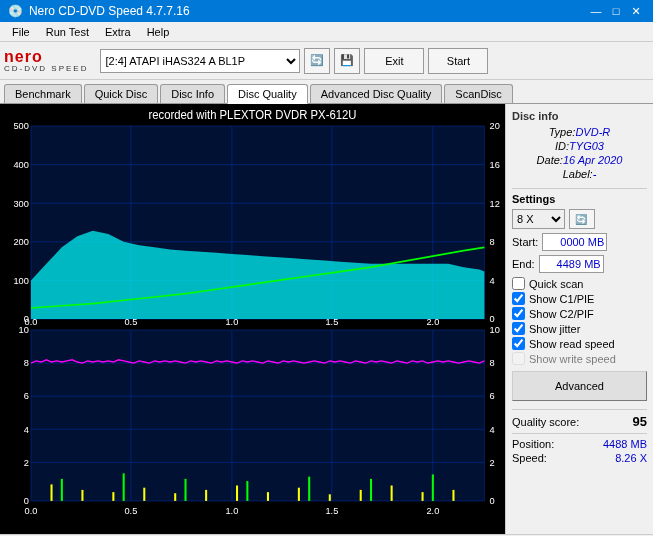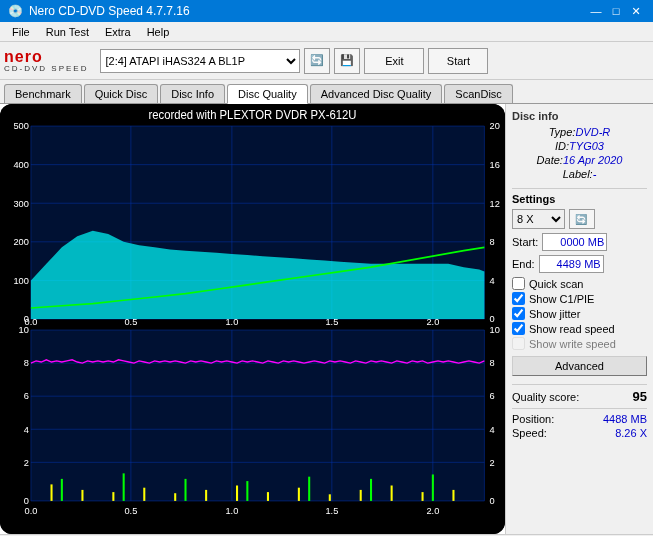--- a/index.html
+++ b/index.html
@@ -25,38 +25,38 @@
 
     
     .tabs { background: #f0f0f0; display: flex; align-items: flex-end; padding: 4px 4px 0; border-bottom: 1px solid #999; }
     .tab { padding: 3px 10px; font-size: 11px; border: 1px solid #999; border-bottom: none; background: #ddd; cursor: pointer; margin-right: 2px; border-radius: 3px 3px 0 0; }
     .tab.active { background: white; border-bottom: 1px solid white; margin-bottom: -1px; }
 
     
     .main { display: flex; height: calc(536px - 22px - 20px - 38px - 26px); background: white; }
 
     
-    .chart-area { flex: 1; background: #000; position: relative; overflow: hidden; border-radius: 12px; }
+    .chart-area { flex: 1; background: #000; position: relative; overflow: hidden; }
 
     
     .side-panel { width: 148px; background: #f0f0f0; border-left: 1px solid #ccc; padding: 6px; font-size: 11px; overflow-y: auto; }
     .panel-section { margin-bottom: 8px; }
     .panel-label { font-weight: bold; color: #333; margin-bottom: 4px; }
     .panel-row { display: flex; justify-content: center; margin-bottom: 2px; font-style: italic; }
     .panel-value { color: #0000cc; }
     .panel-value.date { color: #0000cc; }
     .section-divider { border: none; border-top: 1px solid #ccc; margin: 4px 0; }
     .settings-label { font-weight: bold; margin-bottom: 4px; }
     .speed-select { width: 53px; height: 20px; font-size: 11px; border: 1px solid #999; }
     .settings-row { display: flex; align-items: center; gap: 4px; margin-bottom: 4px; }
     .mb-input { width: 65px; height: 18px; font-size: 11px; border: 1px solid #999; text-align: right; padding-right: 2px; background: white; color: #0000cc; }
     .checkbox-row { display: flex; align-items: center; gap: 4px; margin-bottom: 2px; }
     .checkbox-row input[type=checkbox] { margin: 0; }
     .checkbox-row label { font-size: 11px; }
-    .advanced-btn { width: 100%; height: 20px; font-size: 11px; background: #e0e0e0; border: 1px outset #ccc; cursor: pointer; margin-top: 4px; }
+    .advanced-btn { width: 100%; height: 30px; font-size: 11px; background: #e0e0e0; border: 1px outset #ccc; cursor: pointer; margin-top: 4px; }
     .quality-score-row { display: flex; justify-content: space-between; align-items: center; margin-top: 4px; }
     .quality-score-val { font-weight: bold; color: #000; font-size: 13px; }
     .progress-row { display: flex; justify-content: space-between; margin-bottom: 2px; }
     .progress-val { color: #0000cc; }
 
     
     .legend-area { background: #f0f0f0; border-top: 1px solid #ccc; display: flex; padding: 4px 8px; gap: 16px; }
 
     
     .chart-svg { width: 100%; height: 100%; }
@@ -271,20 +271,24 @@
       </div>
       <div class="checkbox-row">
         <input type="checkbox" id="qs" style="">
         <label for="qs">Quick scan</label>
       </div>
       <div class="checkbox-row">
         <input type="checkbox" id="c1" checked="" style="">
         <label for="c1">Show C1/PIE</label>
       </div>
       <div class="checkbox-row">
+        <input type="checkbox" id="c2" checked="" style="">
+        <label for="c2">Show C2/PIF</label>
+      </div>
+      <div class="checkbox-row">
         <input type="checkbox" id="jt" checked="" style="">
         <label for="jt">Show jitter</label>
       </div>
       <div class="checkbox-row">
         <input type="checkbox" id="rs" checked="" style="">
         <label for="rs">Show read speed</label>
       </div>
       <div class="checkbox-row disabled-checkbox">
         <input type="checkbox" id="ws" disabled="" style="">
         <label for="ws">Show write speed</label>

